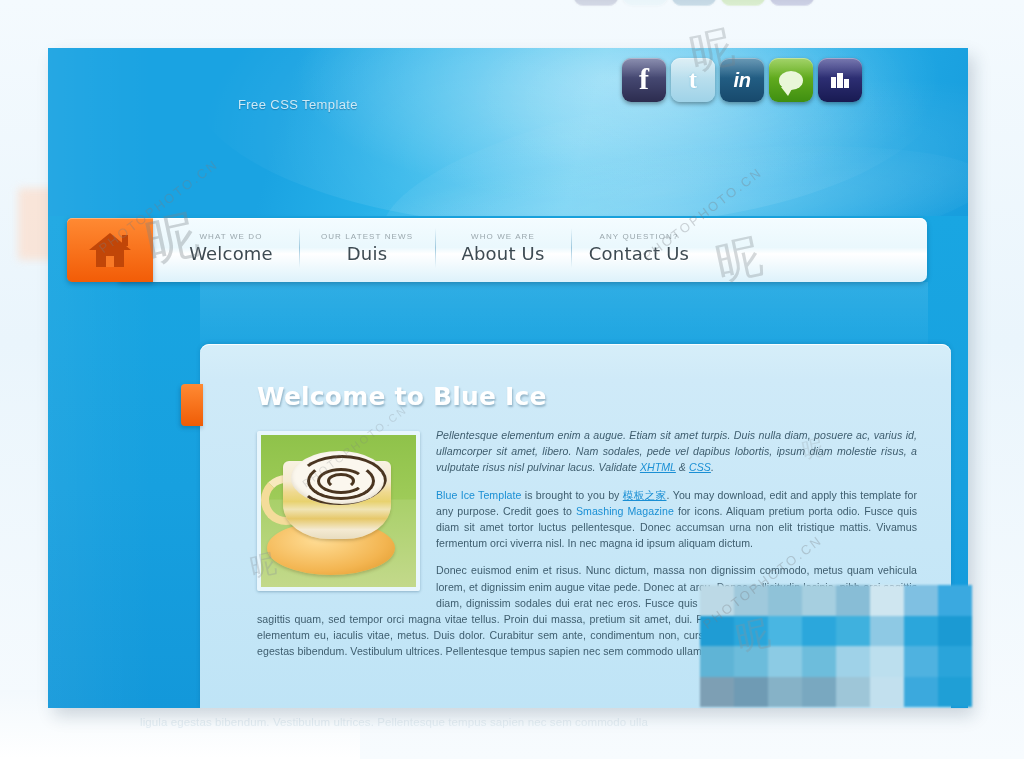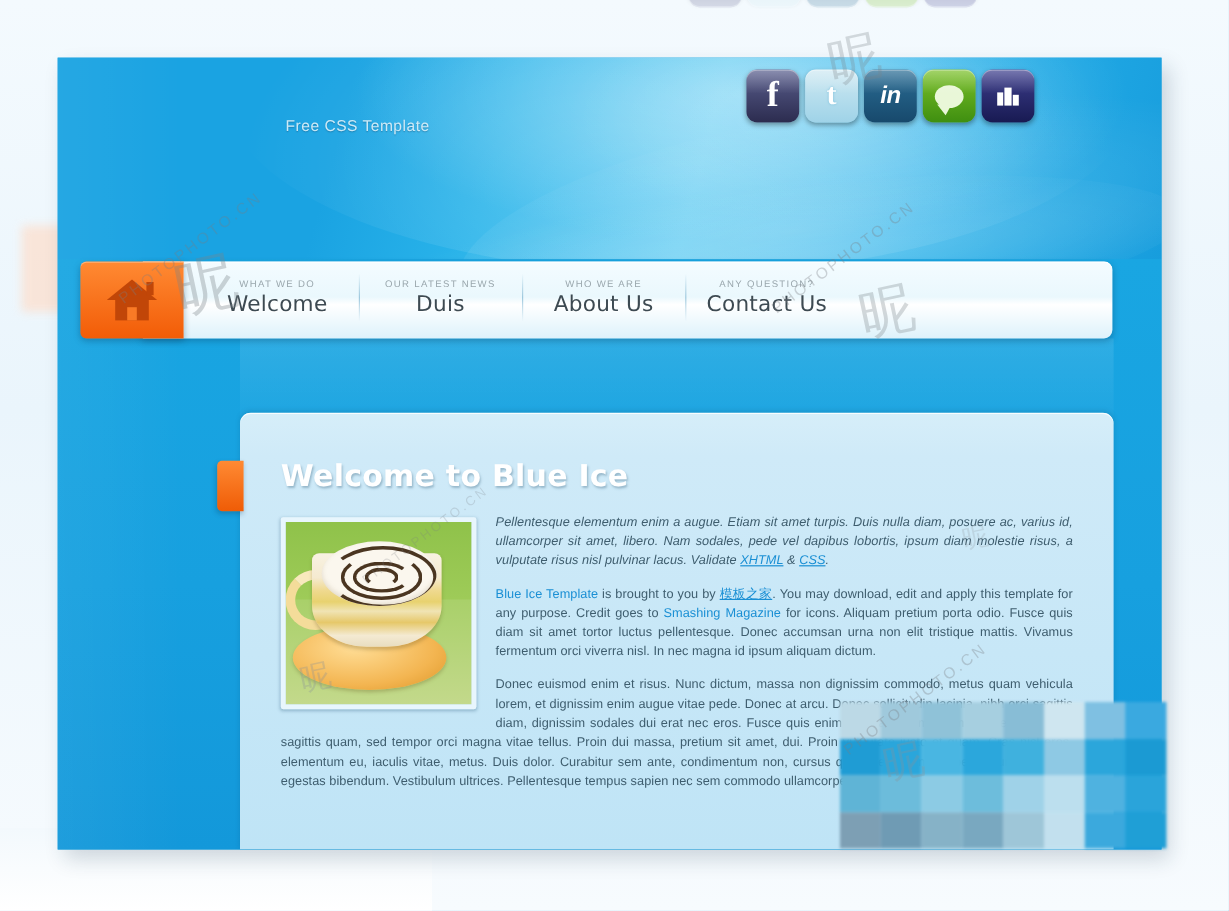--- a/index.html
+++ b/index.html
@@ -168,20 +168,21 @@
     border-radius:0 0 9px 9px;
   }
 
   
   .content{
     position:absolute;left:152px;top:296px;width:728px;height:364px;
     background:linear-gradient(180deg,#d6eef9 0%, #cfeaf8 10%, #bfe4f6 100%);
     border-radius:9px 9px 0 0;
     box-shadow:inset 0 1px 0 rgba(255,255,255,.85), 0 -1px 4px rgba(10,60,95,.18);
     overflow:hidden;
+    padding-left:23px;
   }
   .content-tab{
     position:absolute;left:133px;top:336px;width:22px;height:42px;
     background:linear-gradient(180deg,#ff8a33,#ef5c06);
     border-radius:4px 0 0 4px;
     box-shadow:-1px 2px 4px rgba(10,60,95,.3);
     z-index:6;
   }
   .c-title{
     margin:38px 0 0 34px;font-size:25px;color:#ffffff;
@@ -261,20 +262,21 @@
     font-family:"DejaVu Sans",sans-serif;line-height:1;
   }
 </style>
 </head>
 <body>
 
 <div id="stage">
 
   <div class="ghost-band"></div>
   <div class="ghost-orange"></div>
+  <div class="ghost-text">ligula egestas bibendum. Vestibulum ultrices. Pellentesque tempus sapien nec sem commodo ulla</div>
 
   <div class="social-ghost">
     <div class="sico s-fb"></div>
     <div class="sico s-tw"></div>
     <div class="sico s-in"></div>
     <div class="sico s-ch"></div>
     <div class="sico s-ms">
       
     </div>
   </div>

